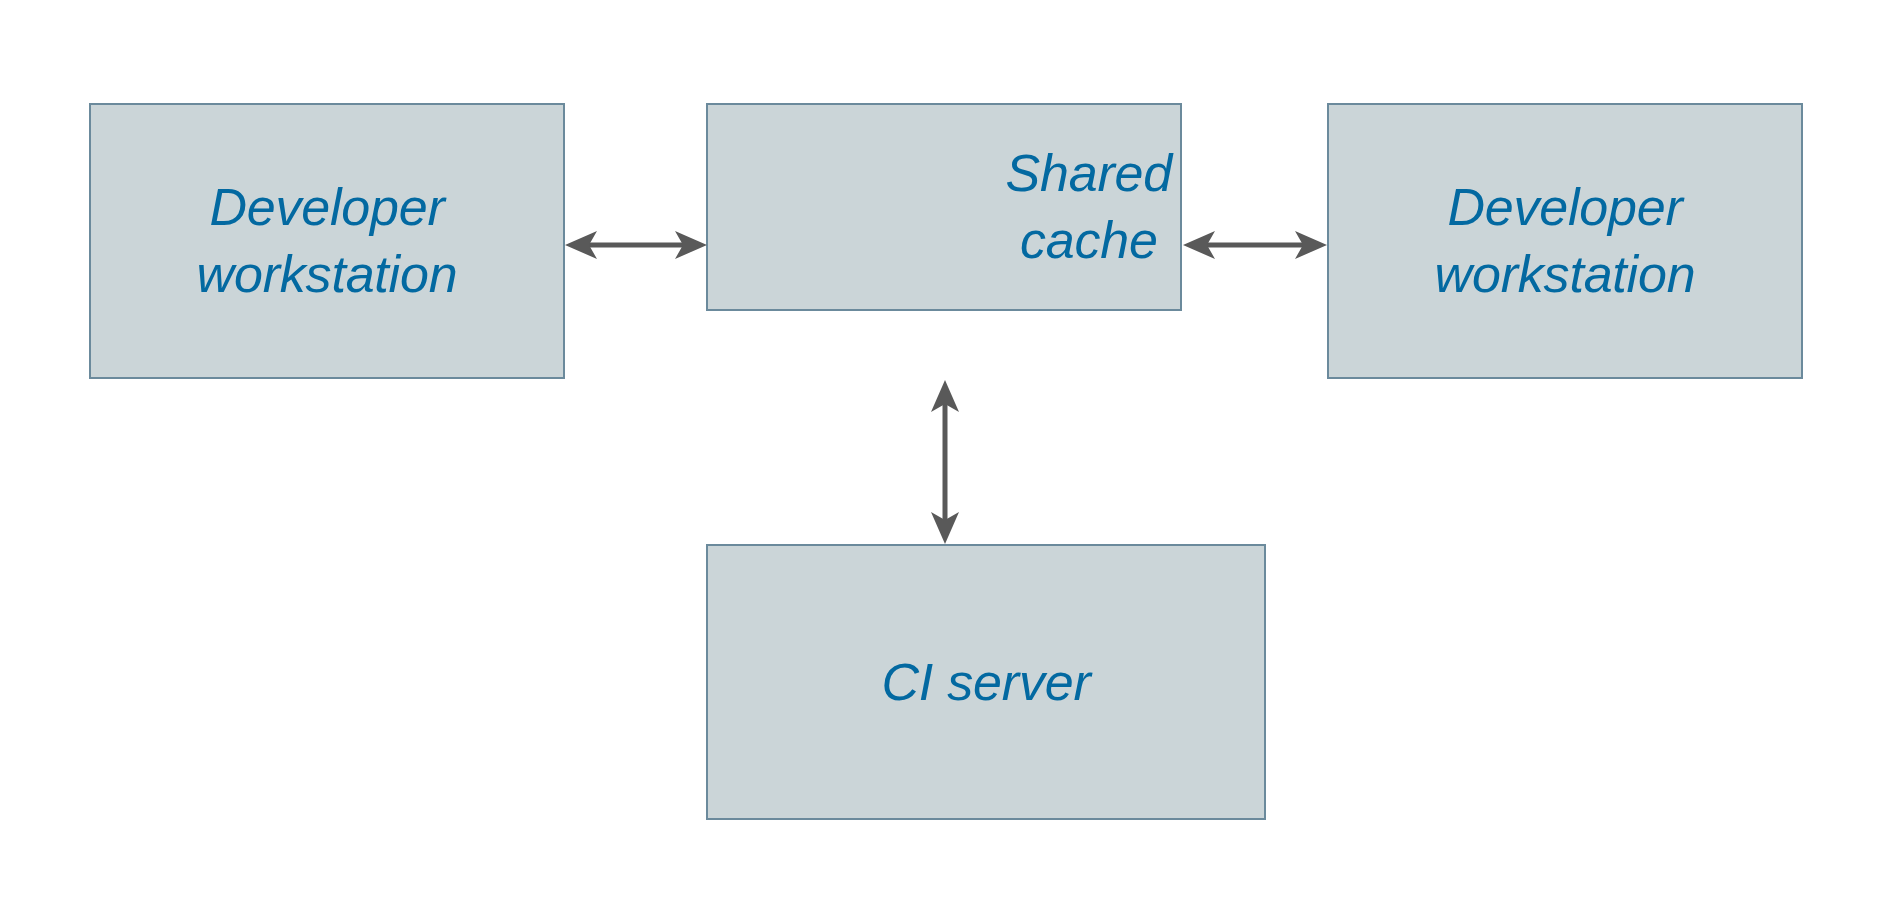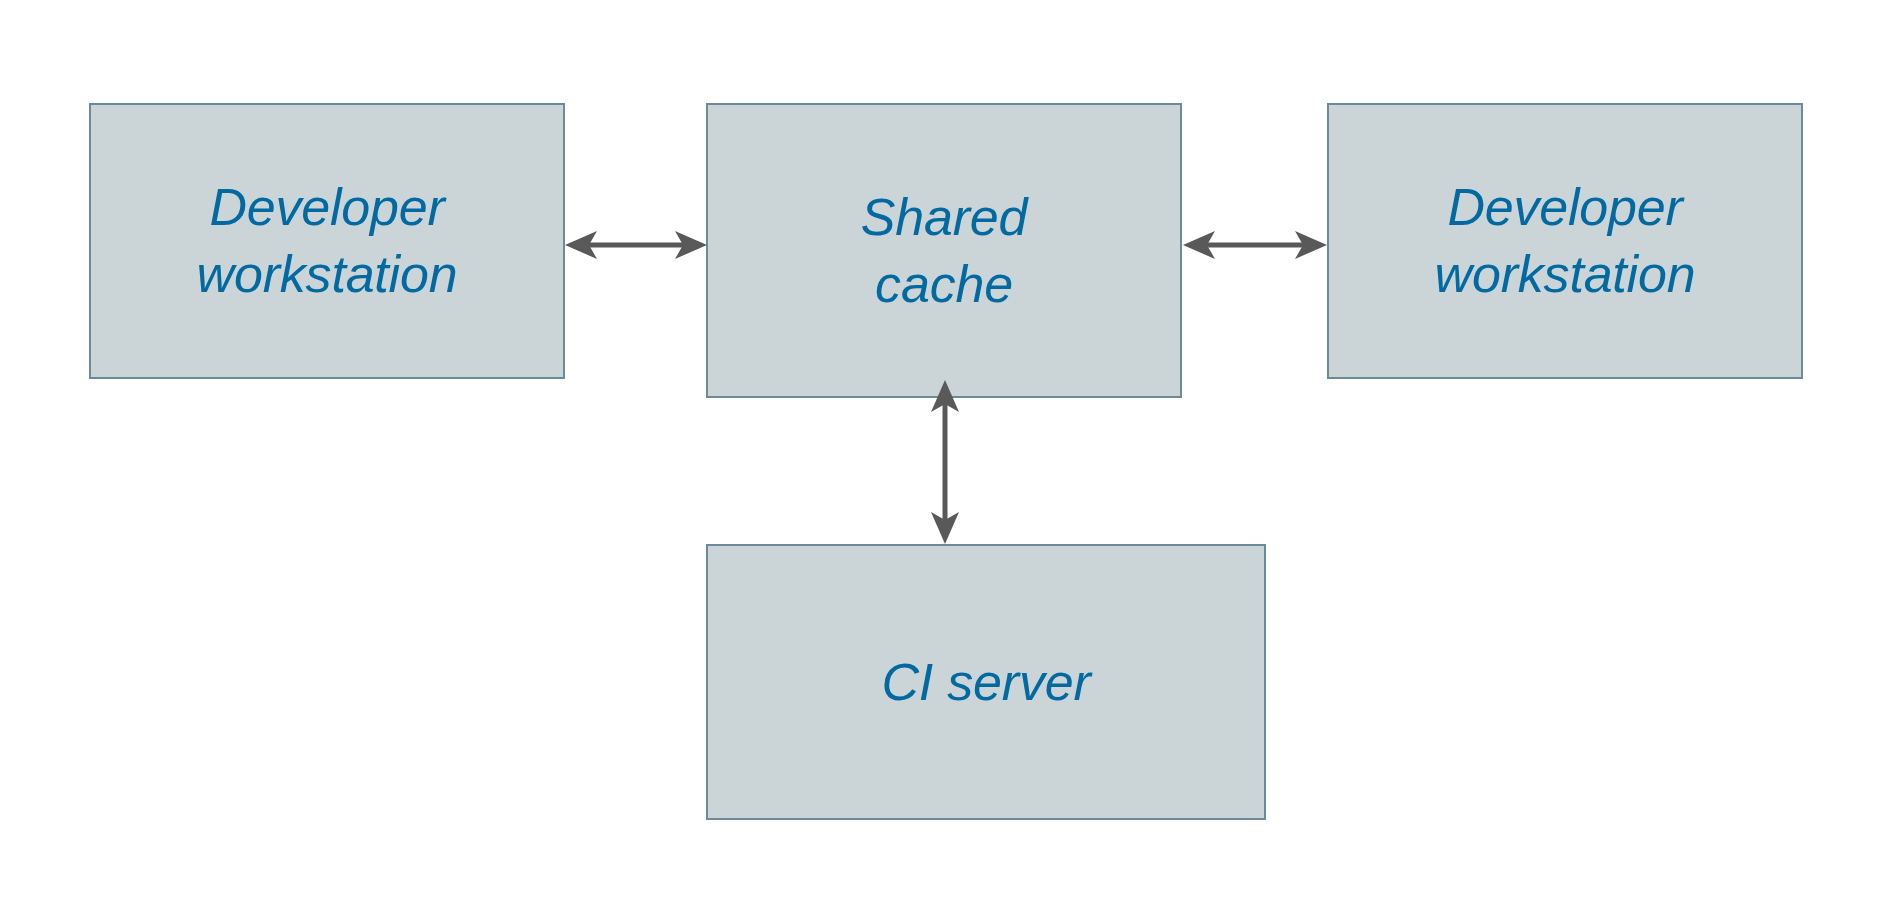--- a/index.html
+++ b/index.html
@@ -50,21 +50,21 @@
 </head>
 <body>
 
 <div id="canvas">
 
   <div class="node" style="left:89px; top:103px; width:476px; height:276px;">
     <span class="node-label">Developer
 workstation</span>
   </div>
 
-  <div class="node" style="left:706px; top:103px; width:476px; height:295px;">
+  <div class="node" style="left:706px; top:103px; width:476px; height:208px;justify-content:flex-end;">
     <span class="node-label">Shared
 cache</span>
   </div>
 
   <div class="node" style="left:1327px; top:103px; width:476px; height:276px;">
     <span class="node-label">Developer
 workstation</span>
   </div>
 
   <div class="node" style="left:706px; top:544px; width:560px; height:276px;">

